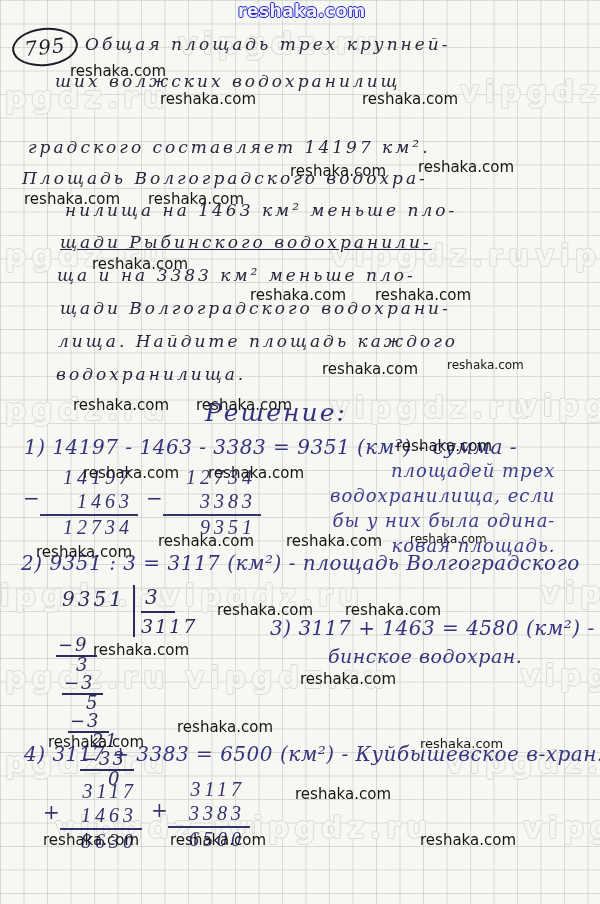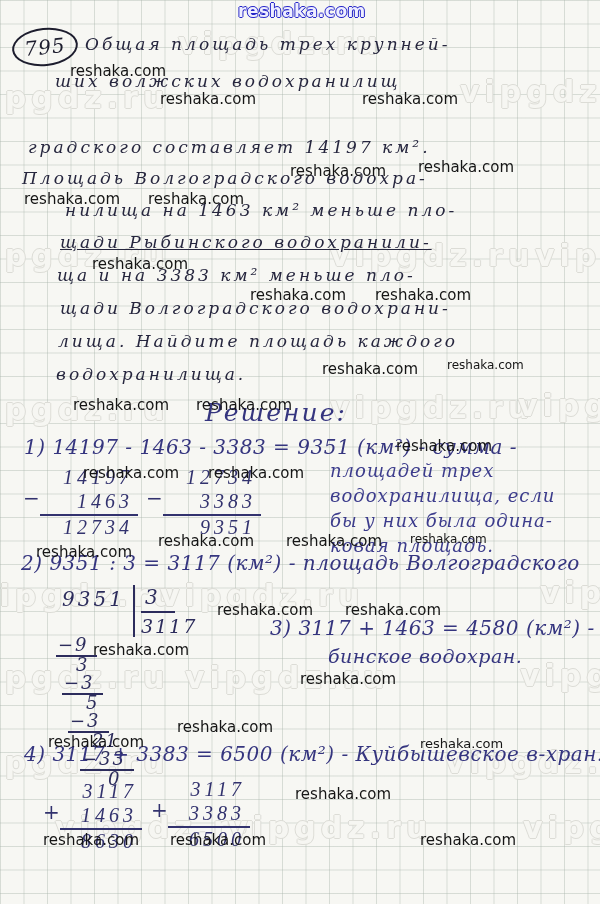--- a/index.html
+++ b/index.html
@@ -37,21 +37,21 @@
   .badge{
     position:absolute;left:12px;top:28px;width:62px;height:34px;
     border:2px solid #1d1d2e;border-radius:50%;transform:rotate(-6deg);
     display:flex;align-items:center;justify-content:center;
   }
   .badge span{font-style:italic;font-size:20px;color:#1d1d2e;letter-spacing:1px;}
   .sol-title{left:205px;top:398px;font-size:25px;letter-spacing:2px;}
   .eq{font-size:20px;letter-spacing:.5px;}
   .note{position:absolute;left:330px;top:458px;}
   .note-line{font-style:italic;color:#3c3c8c;font-size:18px;letter-spacing:1px;
-      line-height:25px;white-space:nowrap;}
+      line-height:25px;white-space:nowrap;text-align:right;}
   
   .col-op{position:absolute;color:#32326e;font-style:italic;font-size:20px;
       letter-spacing:4px;}
   .op-sign{position:absolute;left:-17px;top:20px;font-size:20px;}
   .op-row{text-align:right;padding:0 5px 2px 5px;line-height:22px;font-family:Liberation Serif, serif;}
   .w5 .op-row{width:88px;}
   .w4 .op-row{width:72px;}
   .op-mid{border-bottom:2px solid #32326e;}
   
   .division{position:absolute;left:52px;top:585px;color:#2c2c5c;

